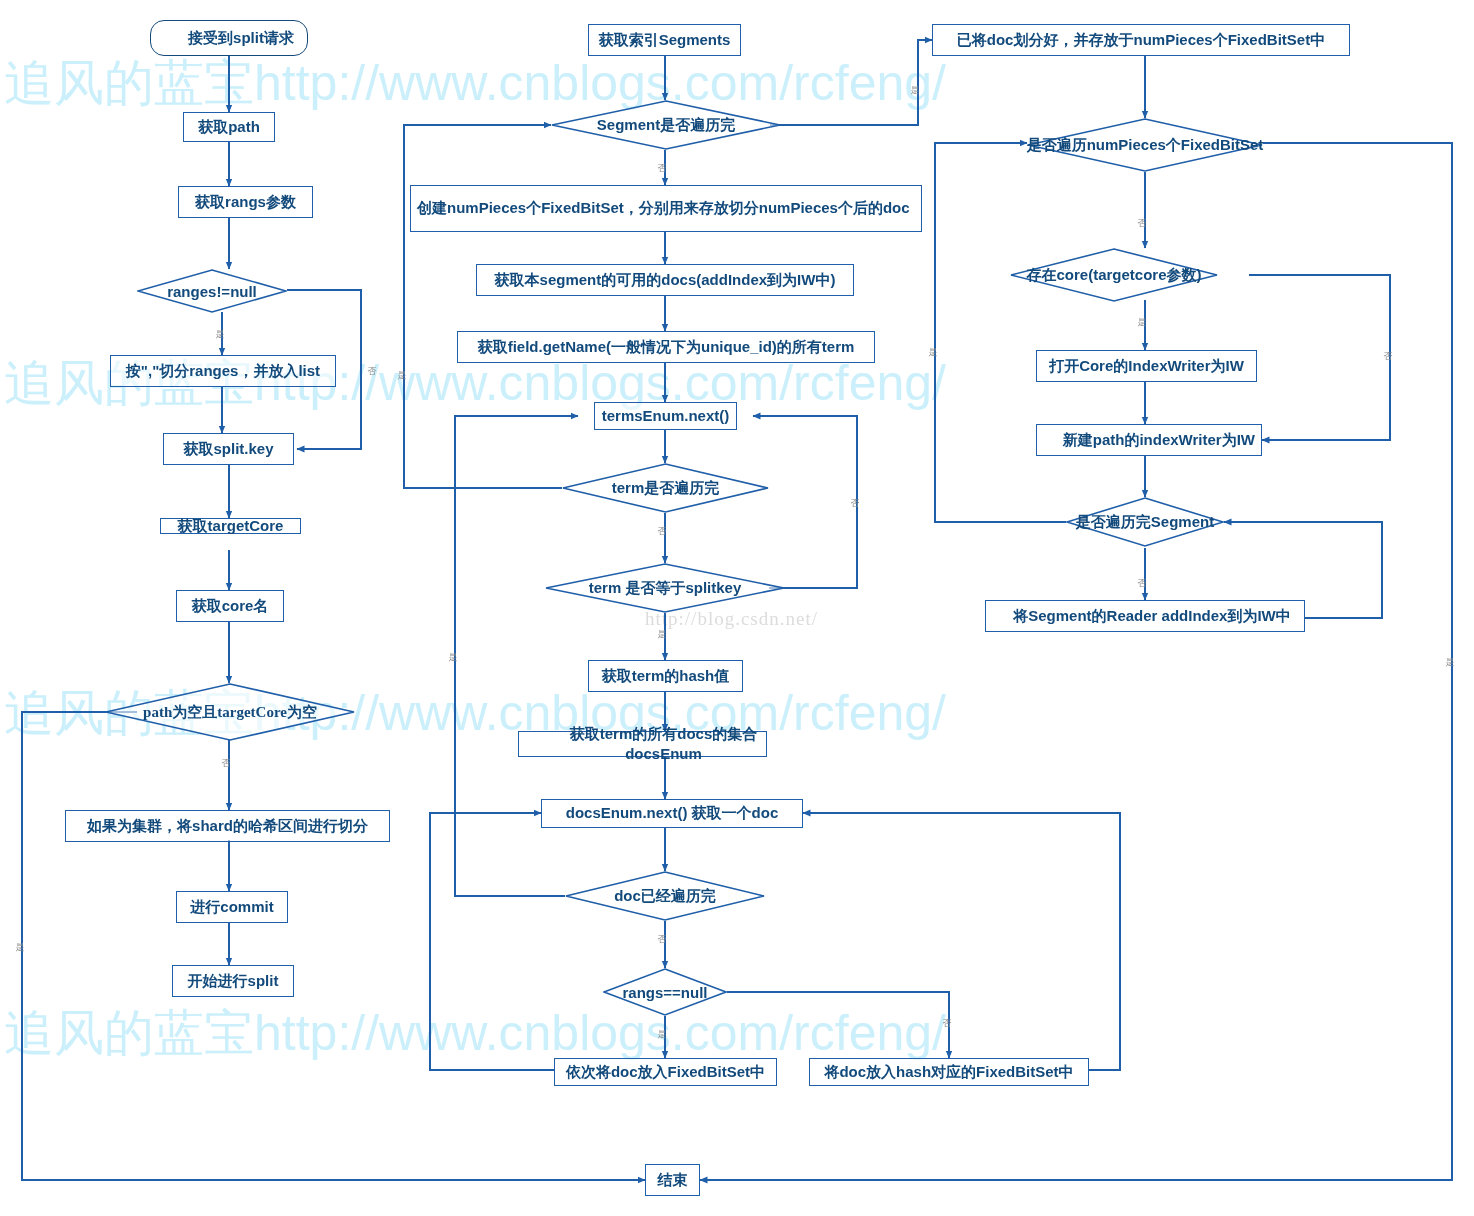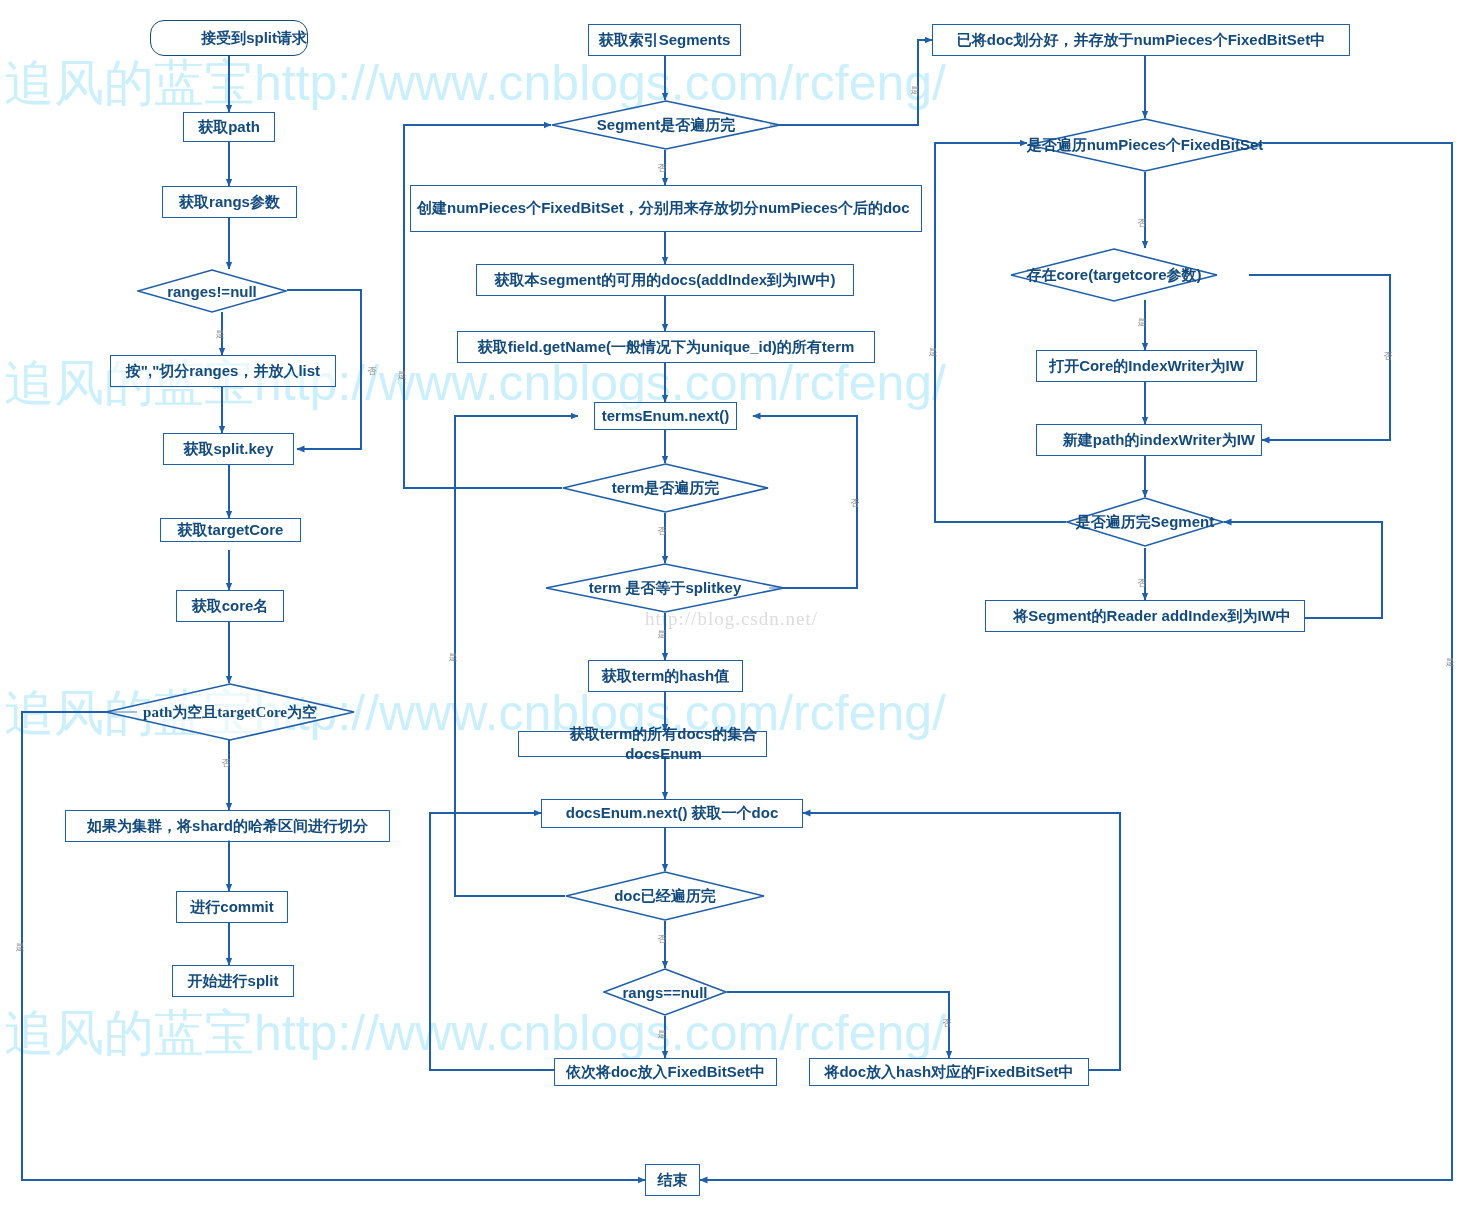--- a/index.html
+++ b/index.html
@@ -65,21 +65,21 @@
     padding: 2px 6px;
   }
   .proc.left {
     justify-content: flex-start;
     text-align: left;
   }
   .term {
     border: 1.8px solid #134a7c;
     border-radius: 14px;
     background: rgba(255,255,255,0.6);
-    justify-content: flex-end;
+    justify-content: center;
     text-align: center;
     padding-left: 24px;
   }
   .small {
     font-size: 14px;
   }
   .dia-wrap {
     position: absolute;
     pointer-events: none;
   }
@@ -207,40 +207,40 @@
   </svg>
 
   <div class="node term" style="left:150px; top:20px; width:158px; height:36px;">
     <span>接受到split请求</span>
   </div>
 
   <div class="node proc" style="left:183px; top:112px; width:92px; height:30px;">
     <span>获取path</span>
   </div>
 
-  <div class="node proc" style="left:162px; top:186px; width:135px; height:32px;">
+  <div class="node proc" style="left:178px; top:186px; width:135px; height:32px;">
     <span>获取rangs参数</span>
   </div>
 
   <div class="dia-wrap" style="left:137px; top:269px; width:150px; height:44px;">
     <svg width="150" height="44" viewBox="0 0 150 44">
       <polygon points="75,1 149,22 75,43 1,22" fill="rgba(255,255,255,0.6)" stroke="#1f5ea8" stroke-width="1.6"></polygon>
     </svg>
     <div class="dia-label">ranges!=null</div>
   </div>
 
   <div class="node proc" style="left:110px; top:355px; width:226px; height:32px;">
     <span>按","切分ranges，并放入list</span>
   </div>
 
   <div class="node proc" style="left:163px; top:433px; width:131px; height:32px;">
     <span>获取split.key</span>
   </div>
 
-  <div class="node proc" style="left:160px; top:518px; width:141px; height:24px;">
+  <div class="node proc" style="left:160px; top:518px; width:141px; height:16px;">
     <span>获取targetCore</span>
   </div>
 
   <div class="node proc" style="left:176px; top:590px; width:108px; height:32px;">
     <span>获取core名</span>
   </div>
 
   <div class="dia-wrap" style="left:105px; top:683px; width:250px; height:58px;font-family:Liberation Serif, serif;">
     <svg width="250" height="58" viewBox="0 0 250 58">
       <polygon points="125,1 249,29 125,57 1,29" fill="rgba(255,255,255,0.6)" stroke="#1f5ea8" stroke-width="1.6"></polygon>

